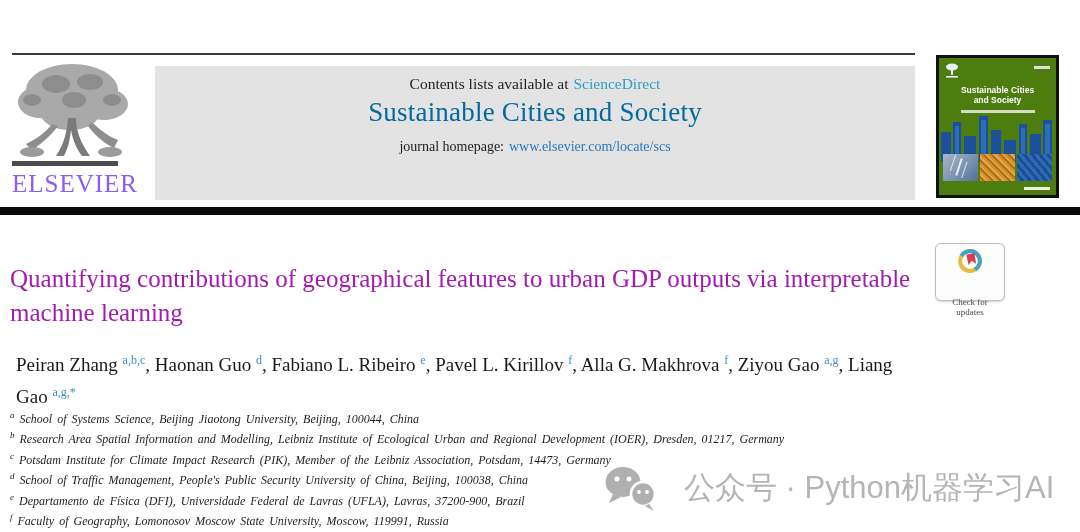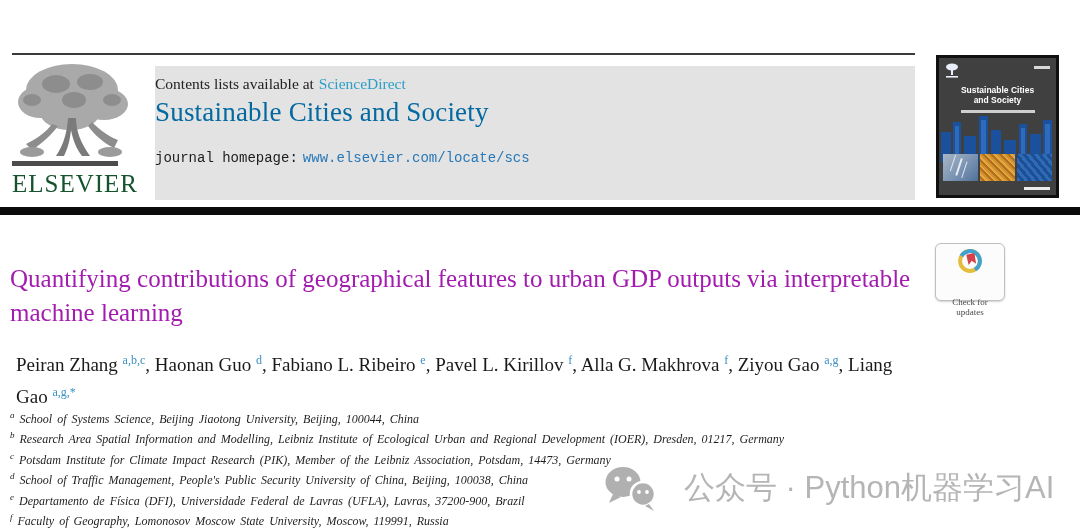--- a/index.html
+++ b/index.html
@@ -16,41 +16,41 @@
   }
 
   
   .thin-rule { position:absolute; left:12px; top:53px; width:903px; height:1.5px; background:#3a3a3a; }
 
   
   .logo-block { position:absolute; left:10px; top:58px; width:140px; height:146px; }
   .logo-tree { position:absolute; left:2px; top:2px; }
   .logo-ground { position:absolute; left:2px; top:103px; width:106px; height:5px; background:#4c4c4c; }
   .logo-word {
-    position:absolute; left:2px; top:112px; font-size:25px; color:#14532d;
+    position:absolute; left:2px; top:112px; font-size:25px; color:#8b5cf6;
     font-family:"Liberation Serif", serif; letter-spacing:1px;
   }
 
   
   .header-box {
     position:absolute; left:155px; top:66px; width:760px; height:134px;
-    background:#e3e3e3; 
+    background:#e3e3e3; text-align:center;
   }
   .contents-line { margin-top:9px; font-size:15.5px; color:#222; }
   .link-sd { color:#2d9fc7; margin-left:5px; }
   .journal-title { margin-top:4px; font-size:27px; color:#0369a1; letter-spacing:.2px; }
   .homepage-line {
-    margin-top:22px; font-family:Liberation Mono, monospace; font-size:14px; color:#1c1c1c;
+    margin-top:11px; font-family:Liberation Serif, serif; font-size:14px; color:#1c1c1c;
   }
   .link-home { color:#2878b8; margin-left:5px; }
 
   
   .cover {
     position:absolute; left:936px; top:55px; width:123px; height:143px;
-    background:#404040; border:3px solid #101010;
+    background:#4d7c0f; border:3px solid #101010;
   }
   .cover-inner { position:relative; width:100%; height:100%; overflow:hidden; }
   .cover-minilogo { position:absolute; left:6px; top:5px; }
   .cover-topright-bar { position:absolute; right:6px; top:8px; width:16px; height:2.5px; background:rgba(255,255,255,.8); }
   .cover-title {
     position:absolute; top:27px; left:0; width:100%; text-align:center;
     font-family:"Liberation Sans", sans-serif; font-weight:bold;
     font-size:8.5px; line-height:10px; color:#ffffff;
   }
   .cover-editor-bar { position:absolute; top:52px; left:22px; width:74px; height:2.5px; background:rgba(255,255,255,.75); }

